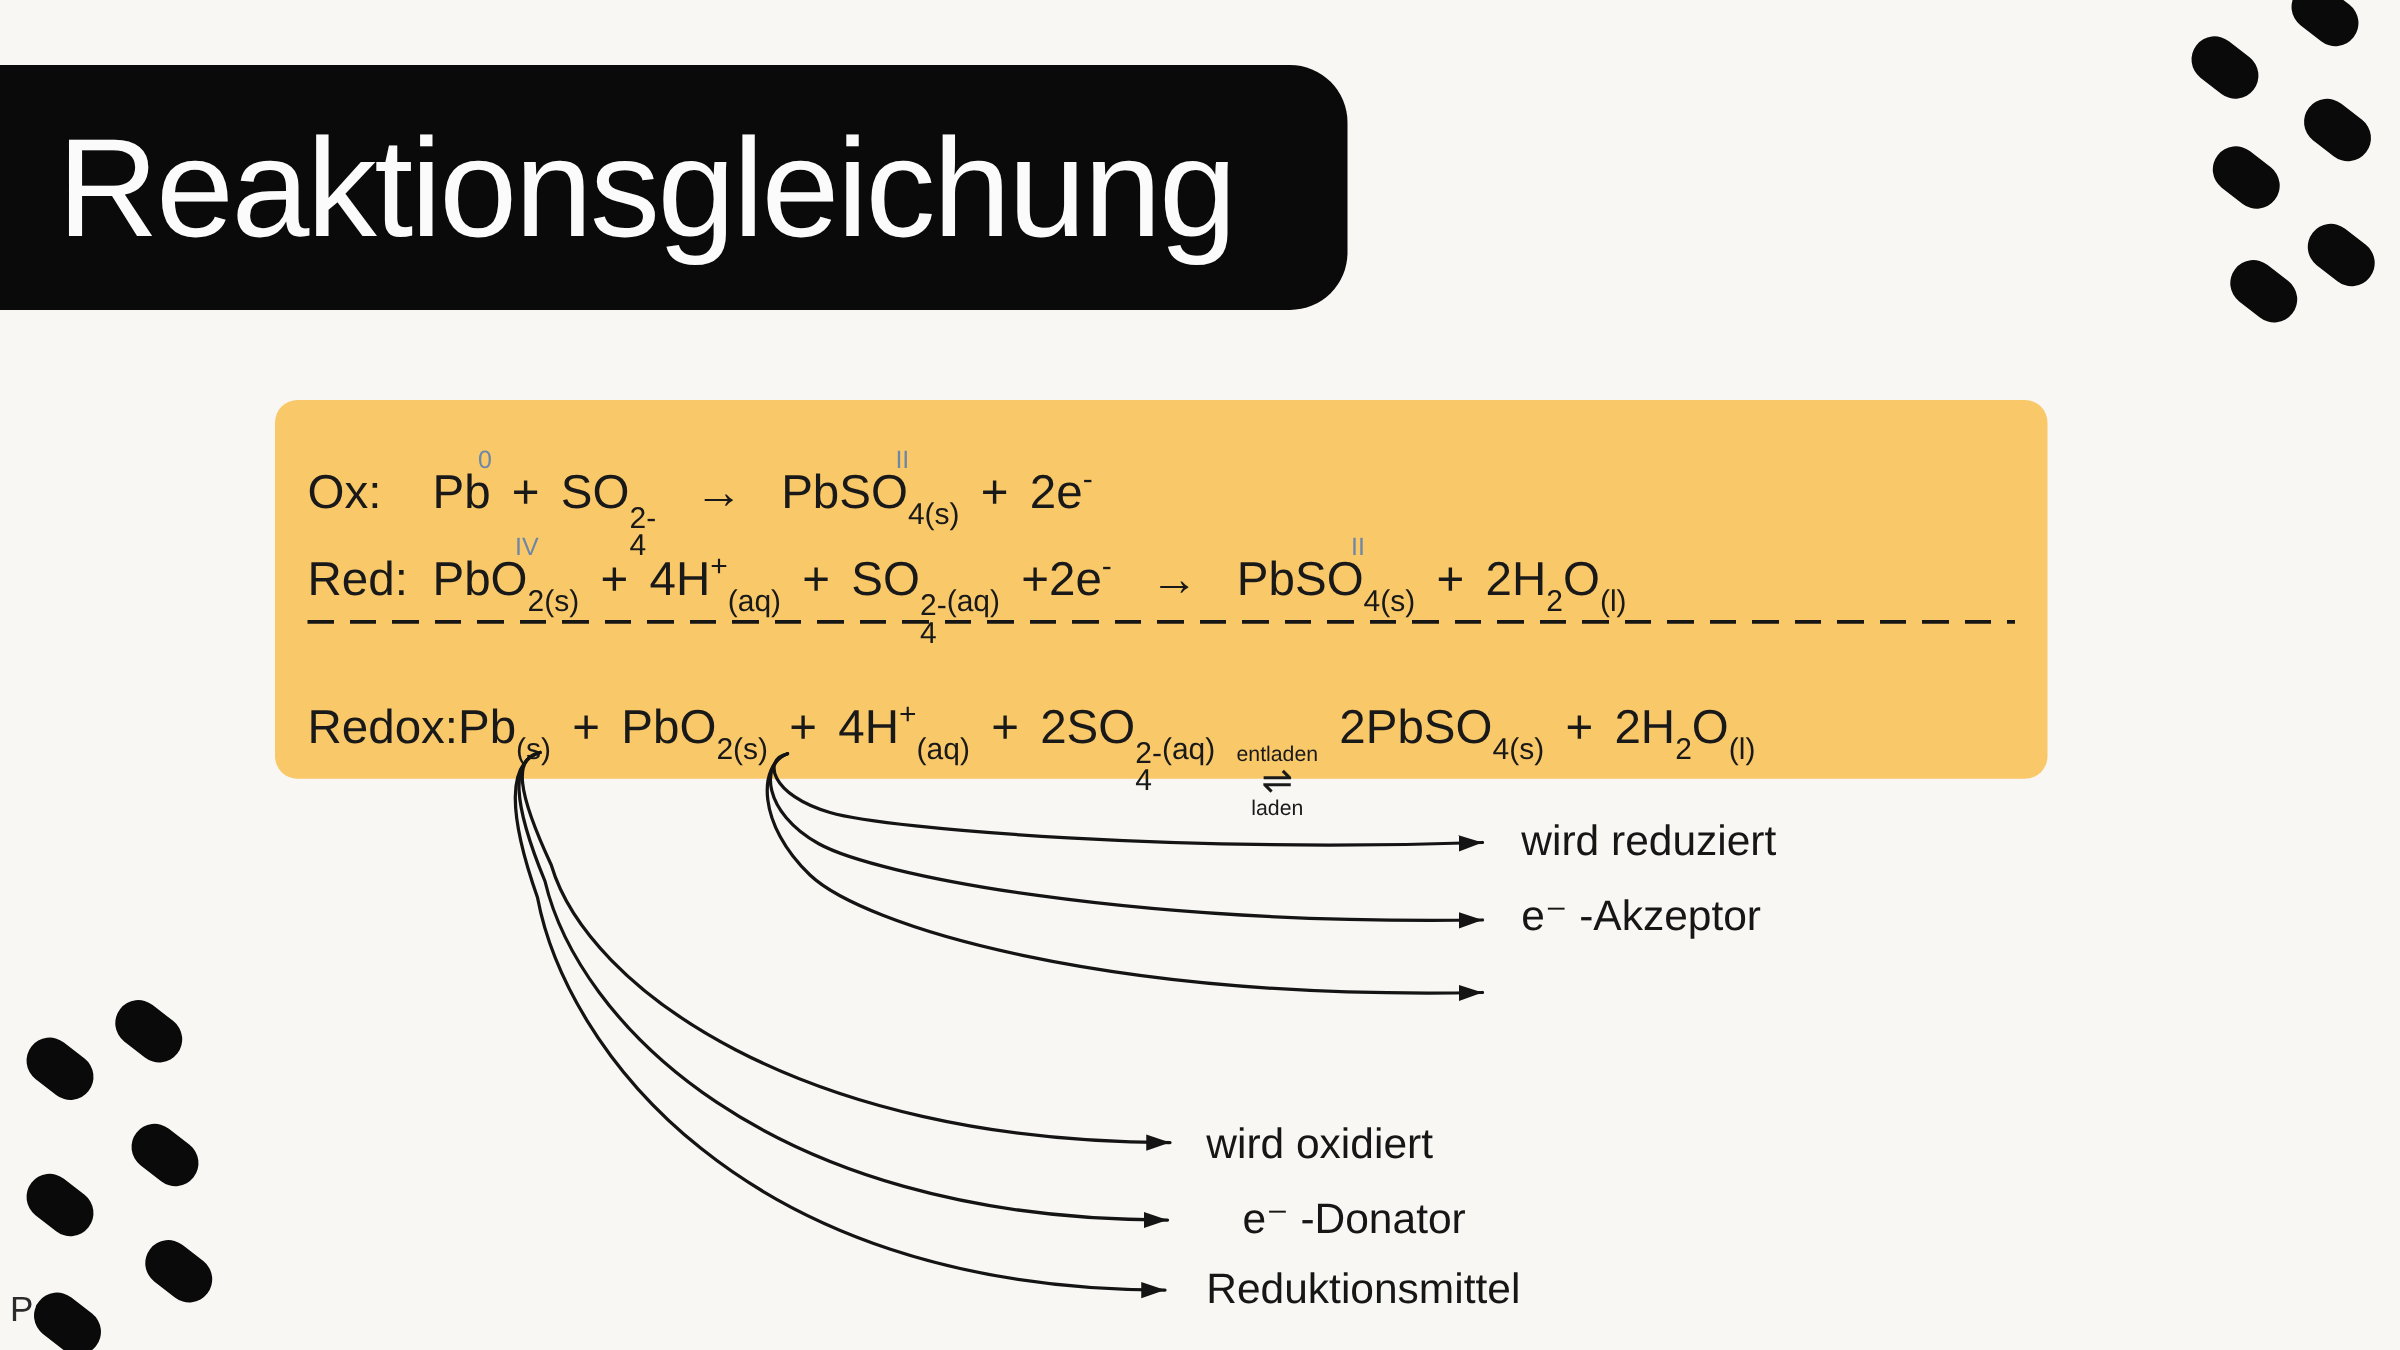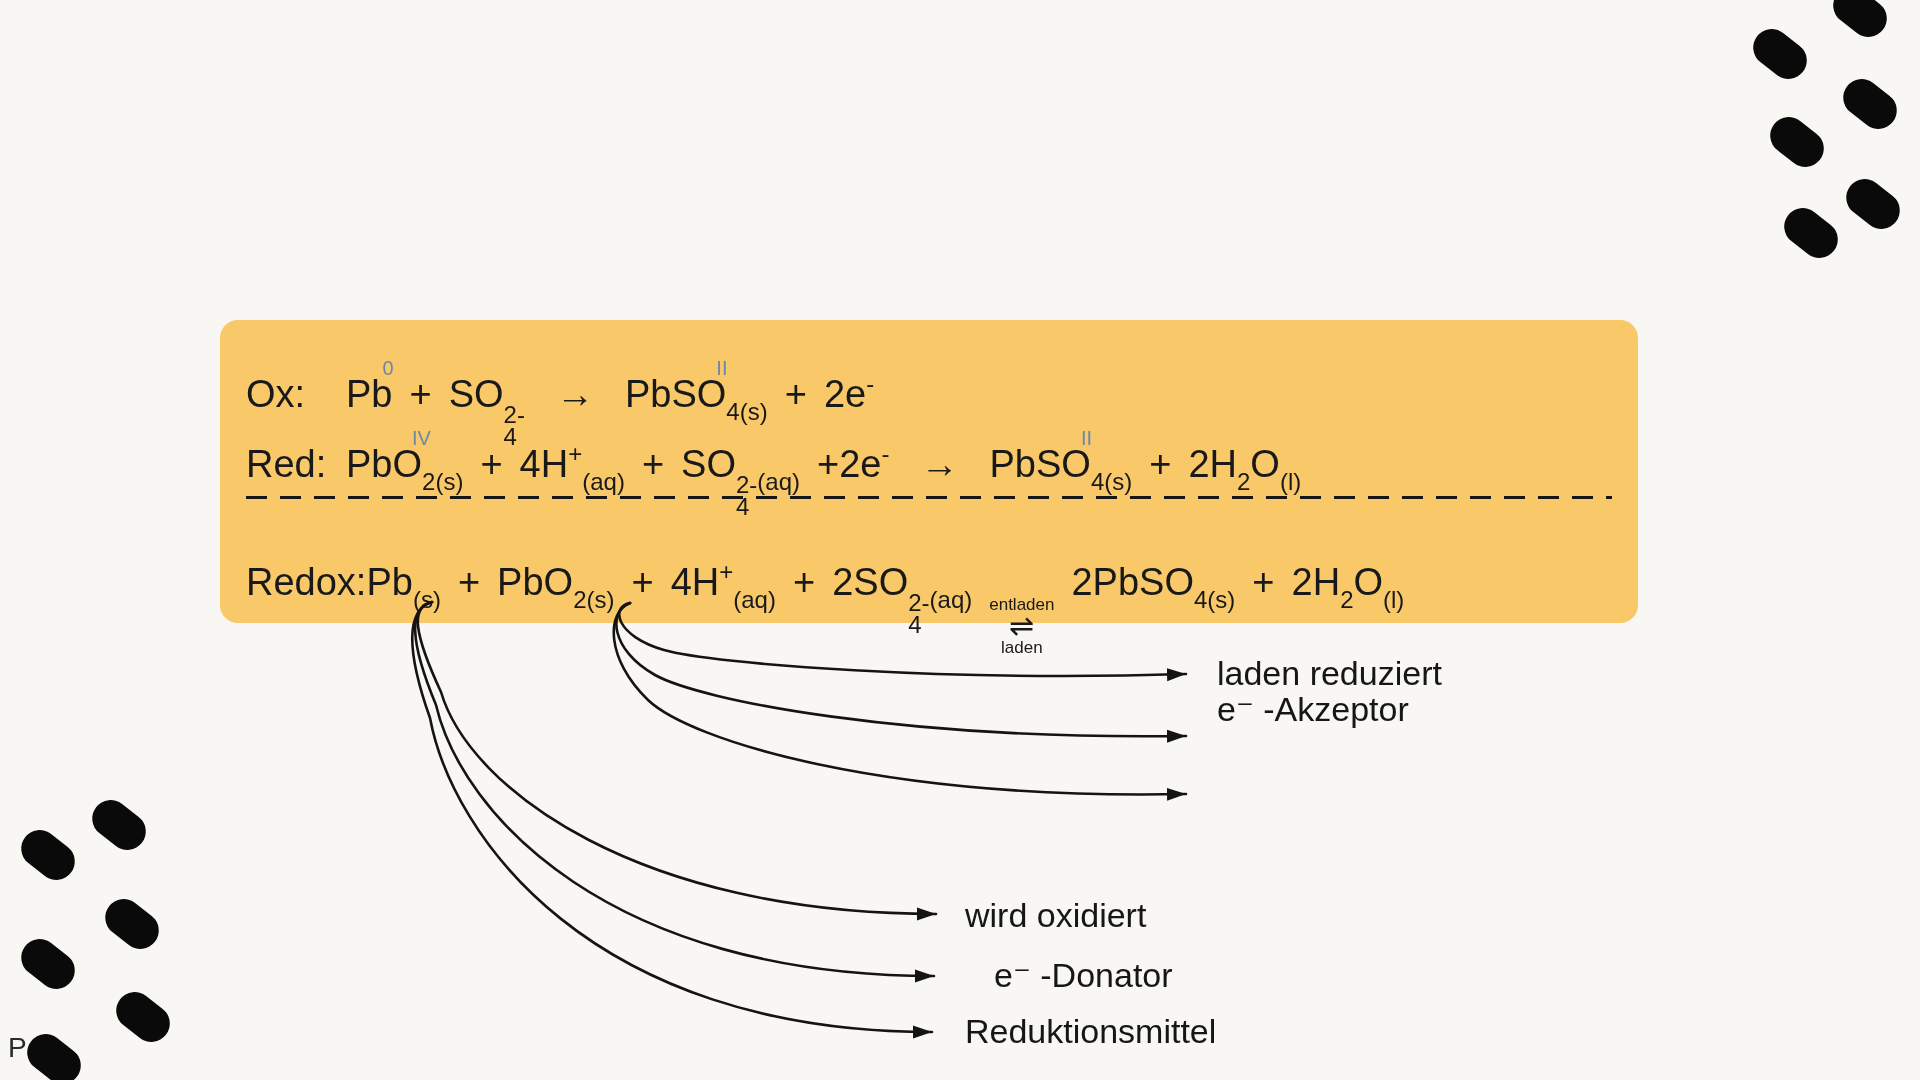--- a/index.html
+++ b/index.html
@@ -73,20 +73,23 @@
 
   .footer{
     position:absolute;left:8px;top:1032px;font-size:28px;color:#2b2b2b;z-index:3;
   }
 </style>
 </head>
 <body style="background: rgb(248, 247, 243);">
 
 <div class="slide">
 
+  <header class="title-box" style="background: rgb(10, 10, 10);">
+    <h1 style="color: rgb(251, 251, 251);">Reaktionsgleichung</h1>
+  </header>
 
   <section class="panel" style="background: rgb(249, 200, 105);">
     <div id="eq-rows">
         <div class="eq-row" style="top: 24px;"><span class="eq-label">Ox:</span><span class="tok"><span class="txt">Pb</span><span class="oxi" style="color: rgb(109, 135, 166);">0</span></span><span class="tok"><span class="txt">+</span></span><span class="tok"><span class="txt">SO</span><span class="stack">
               <span class="s-sup">2-</span>
               <span class="s-sub">4</span>
             </span></span><span class="tok arrow"><span class="txt">→</span></span><span class="tok"><span class="txt">PbSO</span><span class="oxi" style="color: rgb(109, 135, 166);">II</span><span class="sub">4(s)</span></span><span class="tok"><span class="txt">+</span></span><span class="tok"><span class="txt">2e</span><span class="sup">-</span></span></div>
         <div class="eq-row" style="top: 94px;"><span class="eq-label">Red:</span><span class="tok"><span class="txt">PbO</span><span class="oxi" style="color: rgb(109, 135, 166);">IV</span><span class="sub">2(s)</span></span><span class="tok"><span class="txt">+</span></span><span class="tok"><span class="txt">4H</span><span class="sup">+</span><span class="sub">(aq)</span></span><span class="tok"><span class="txt">+</span></span><span class="tok"><span class="txt">SO</span><span class="stack">
               <span class="s-sup">2-</span>
               <span class="s-sub">4</span>
@@ -112,22 +115,22 @@
     <g fill="none" stroke="#141414" stroke-width="2.6" stroke-linecap="round">
       <path d="M630,603 C610,607 616,636 664,650 S950,682 1186,674" marker-end="url(#ah)"></path>
       <path d="M630,603 C608,610 610,650 655,675 S900,740 1186,736" marker-end="url(#ah)"></path>
       <path d="M630,603 C606,612 606,660 648,700 S880,800 1186,794" marker-end="url(#ah)"></path>
       <path d="M432,602 C410,606 414,634 441,692 C470,790 640,914 936,914" marker-end="url(#ah)"></path>
       <path d="M432,602 C408,608 410,642 436,705 C462,815 610,976 934,976" marker-end="url(#ah)"></path>
       <path d="M432,602 C406,610 406,650 430,718 C452,835 590,1032 932,1032" marker-end="url(#ah)"></path>
     </g>
   </svg>
 
-  <div class="note" style="left:1217px;top:652px;">laden reduziert</div>
-  <div class="note" style="left:1217px;top:688px;">e⁻ -Akzeptor</div>
+  <div class="note" style="left:1217px;top:652px;">wird reduziert</div>
+  <div class="note" style="left:1217px;top:712px;">e⁻ -Akzeptor</div>
   <div class="note" style="left:965px;top:894px;">wird oxidiert</div>
   <div class="note" style="left:965px;top:954px;margin-left:29px;">e⁻ -Donator</div>
   <div class="note" style="left:965px;top:1010px;">Reduktionsmittel</div>
 
   <div id="pills-tr">
       <span class="pill" style="left: 1860px; top: 12px; background: rgb(10, 10, 10);"></span>
       <span class="pill" style="left: 1780px; top: 54px; background: rgb(10, 10, 10);"></span>
       <span class="pill" style="left: 1870px; top: 104px; background: rgb(10, 10, 10);"></span>
       <span class="pill" style="left: 1797px; top: 142px; background: rgb(10, 10, 10);"></span>
       <span class="pill" style="left: 1873px; top: 204px; background: rgb(10, 10, 10);"></span>

